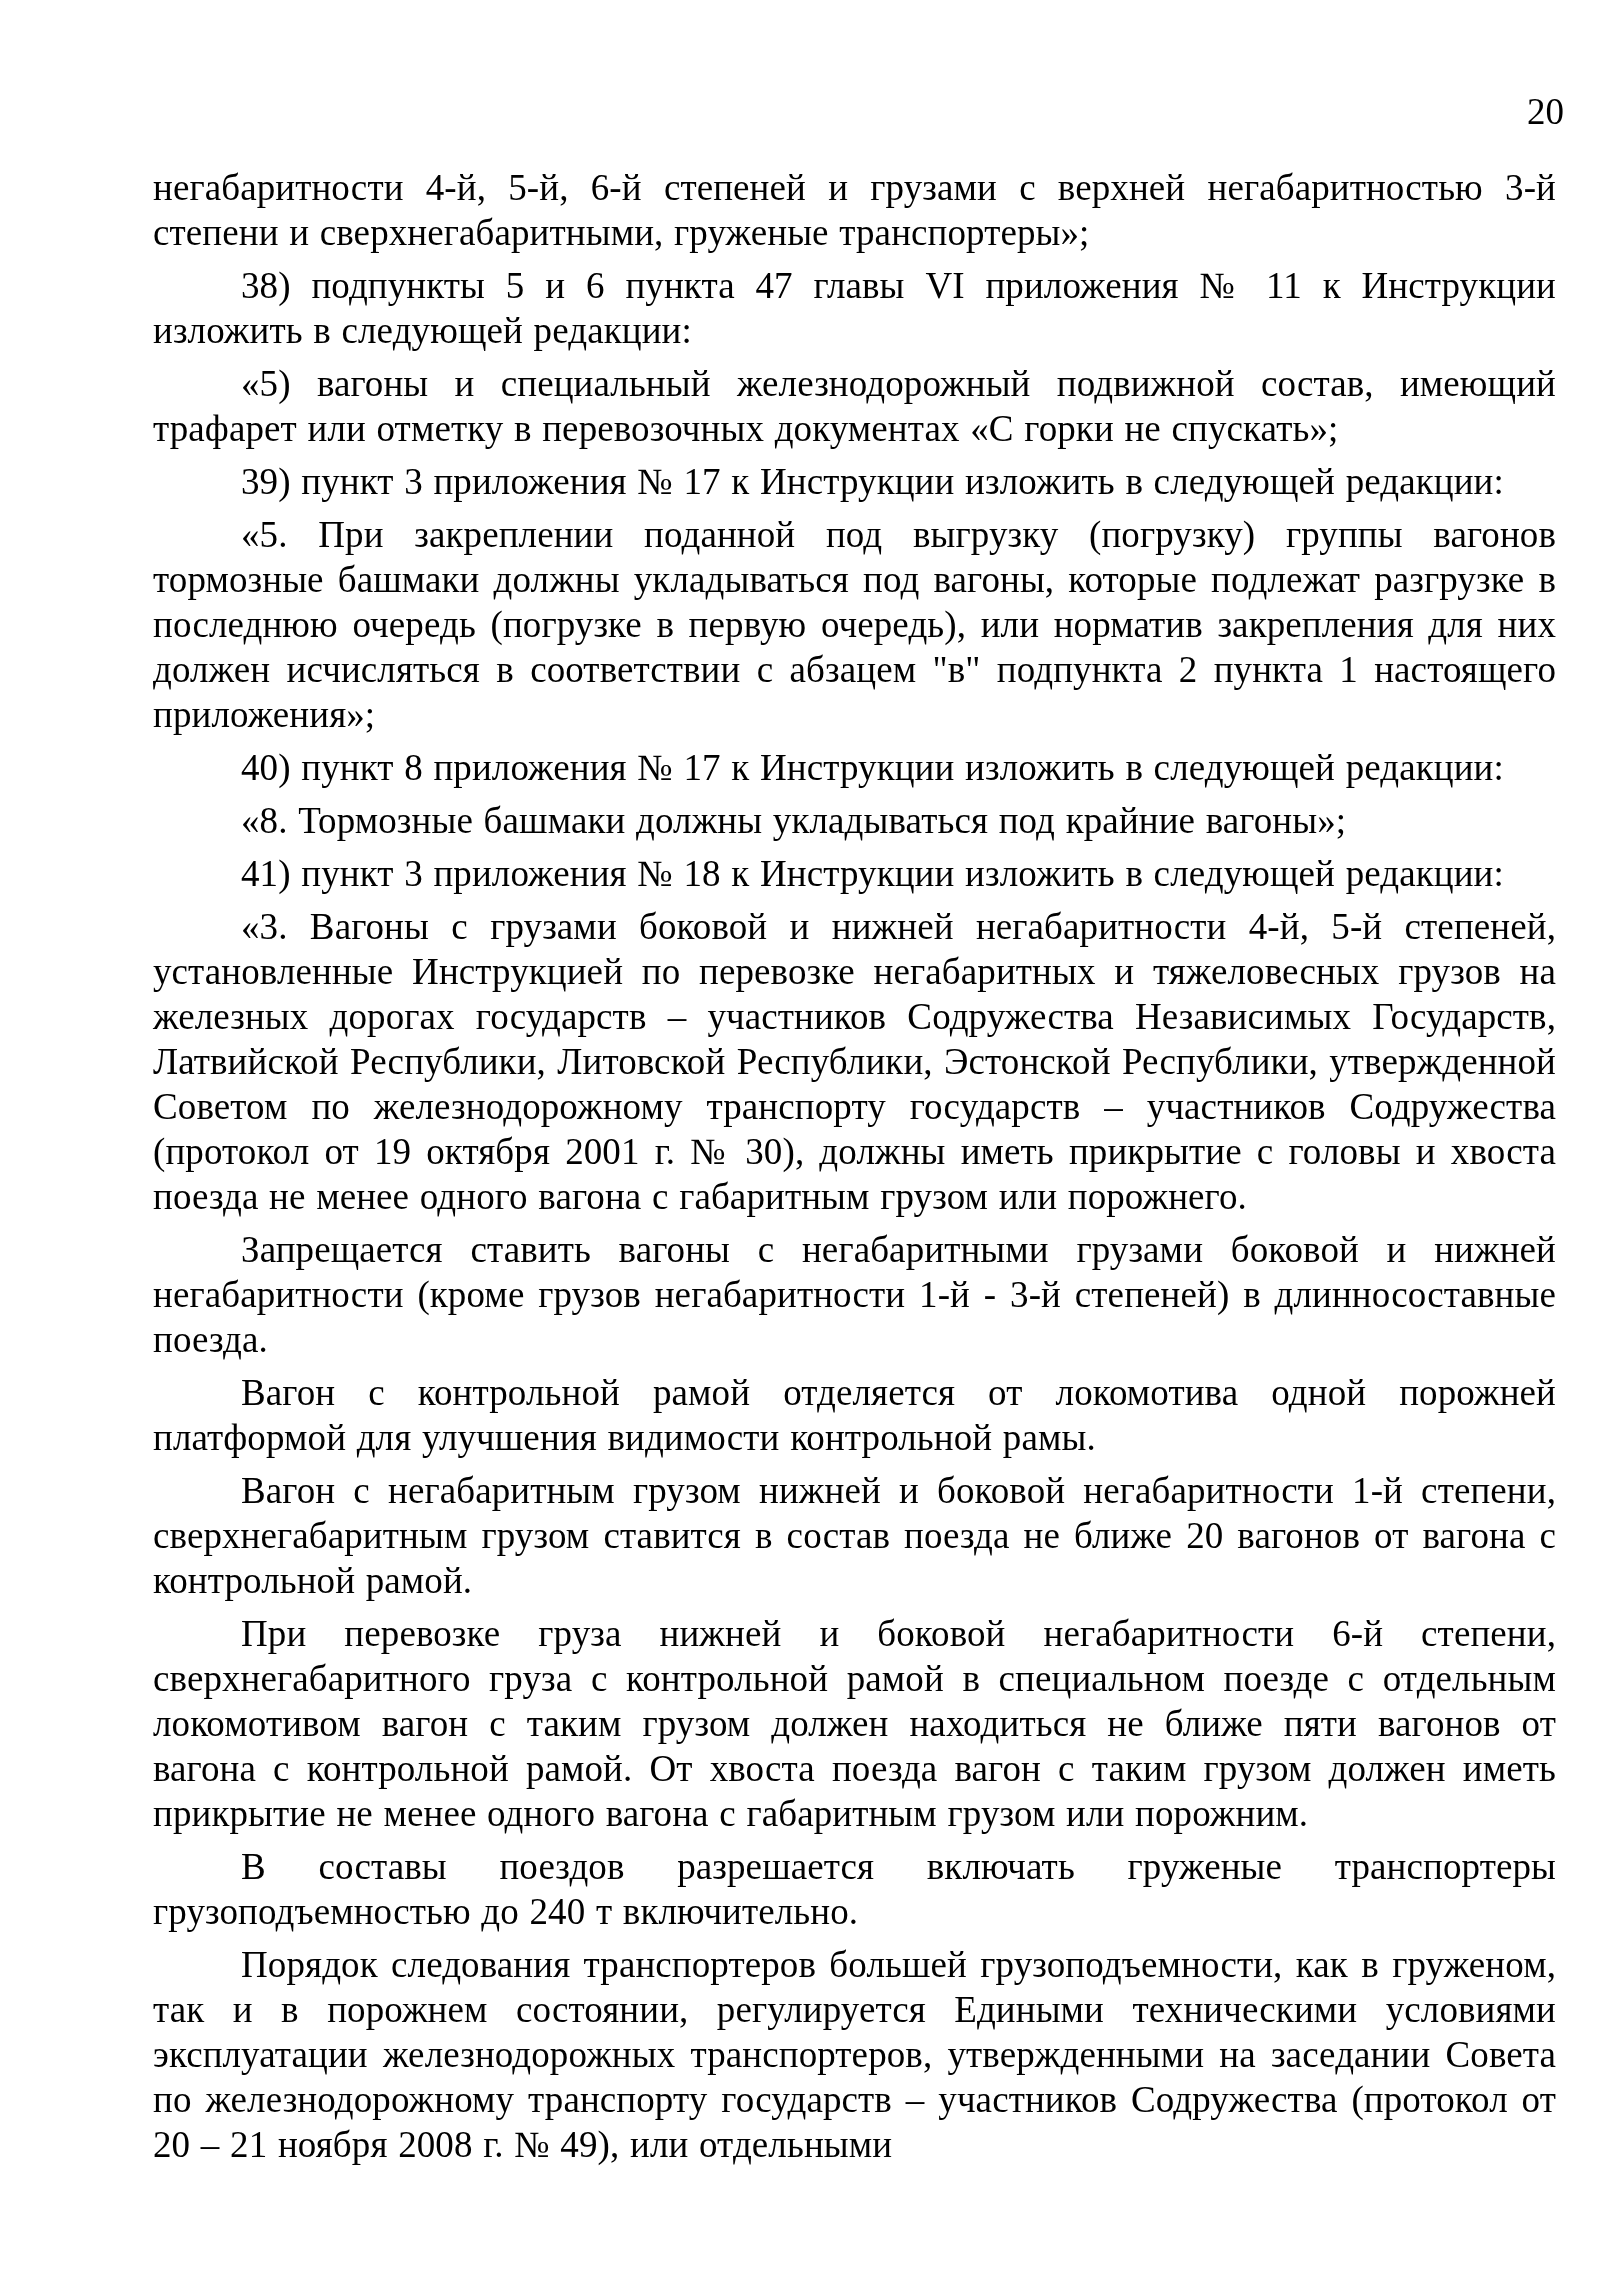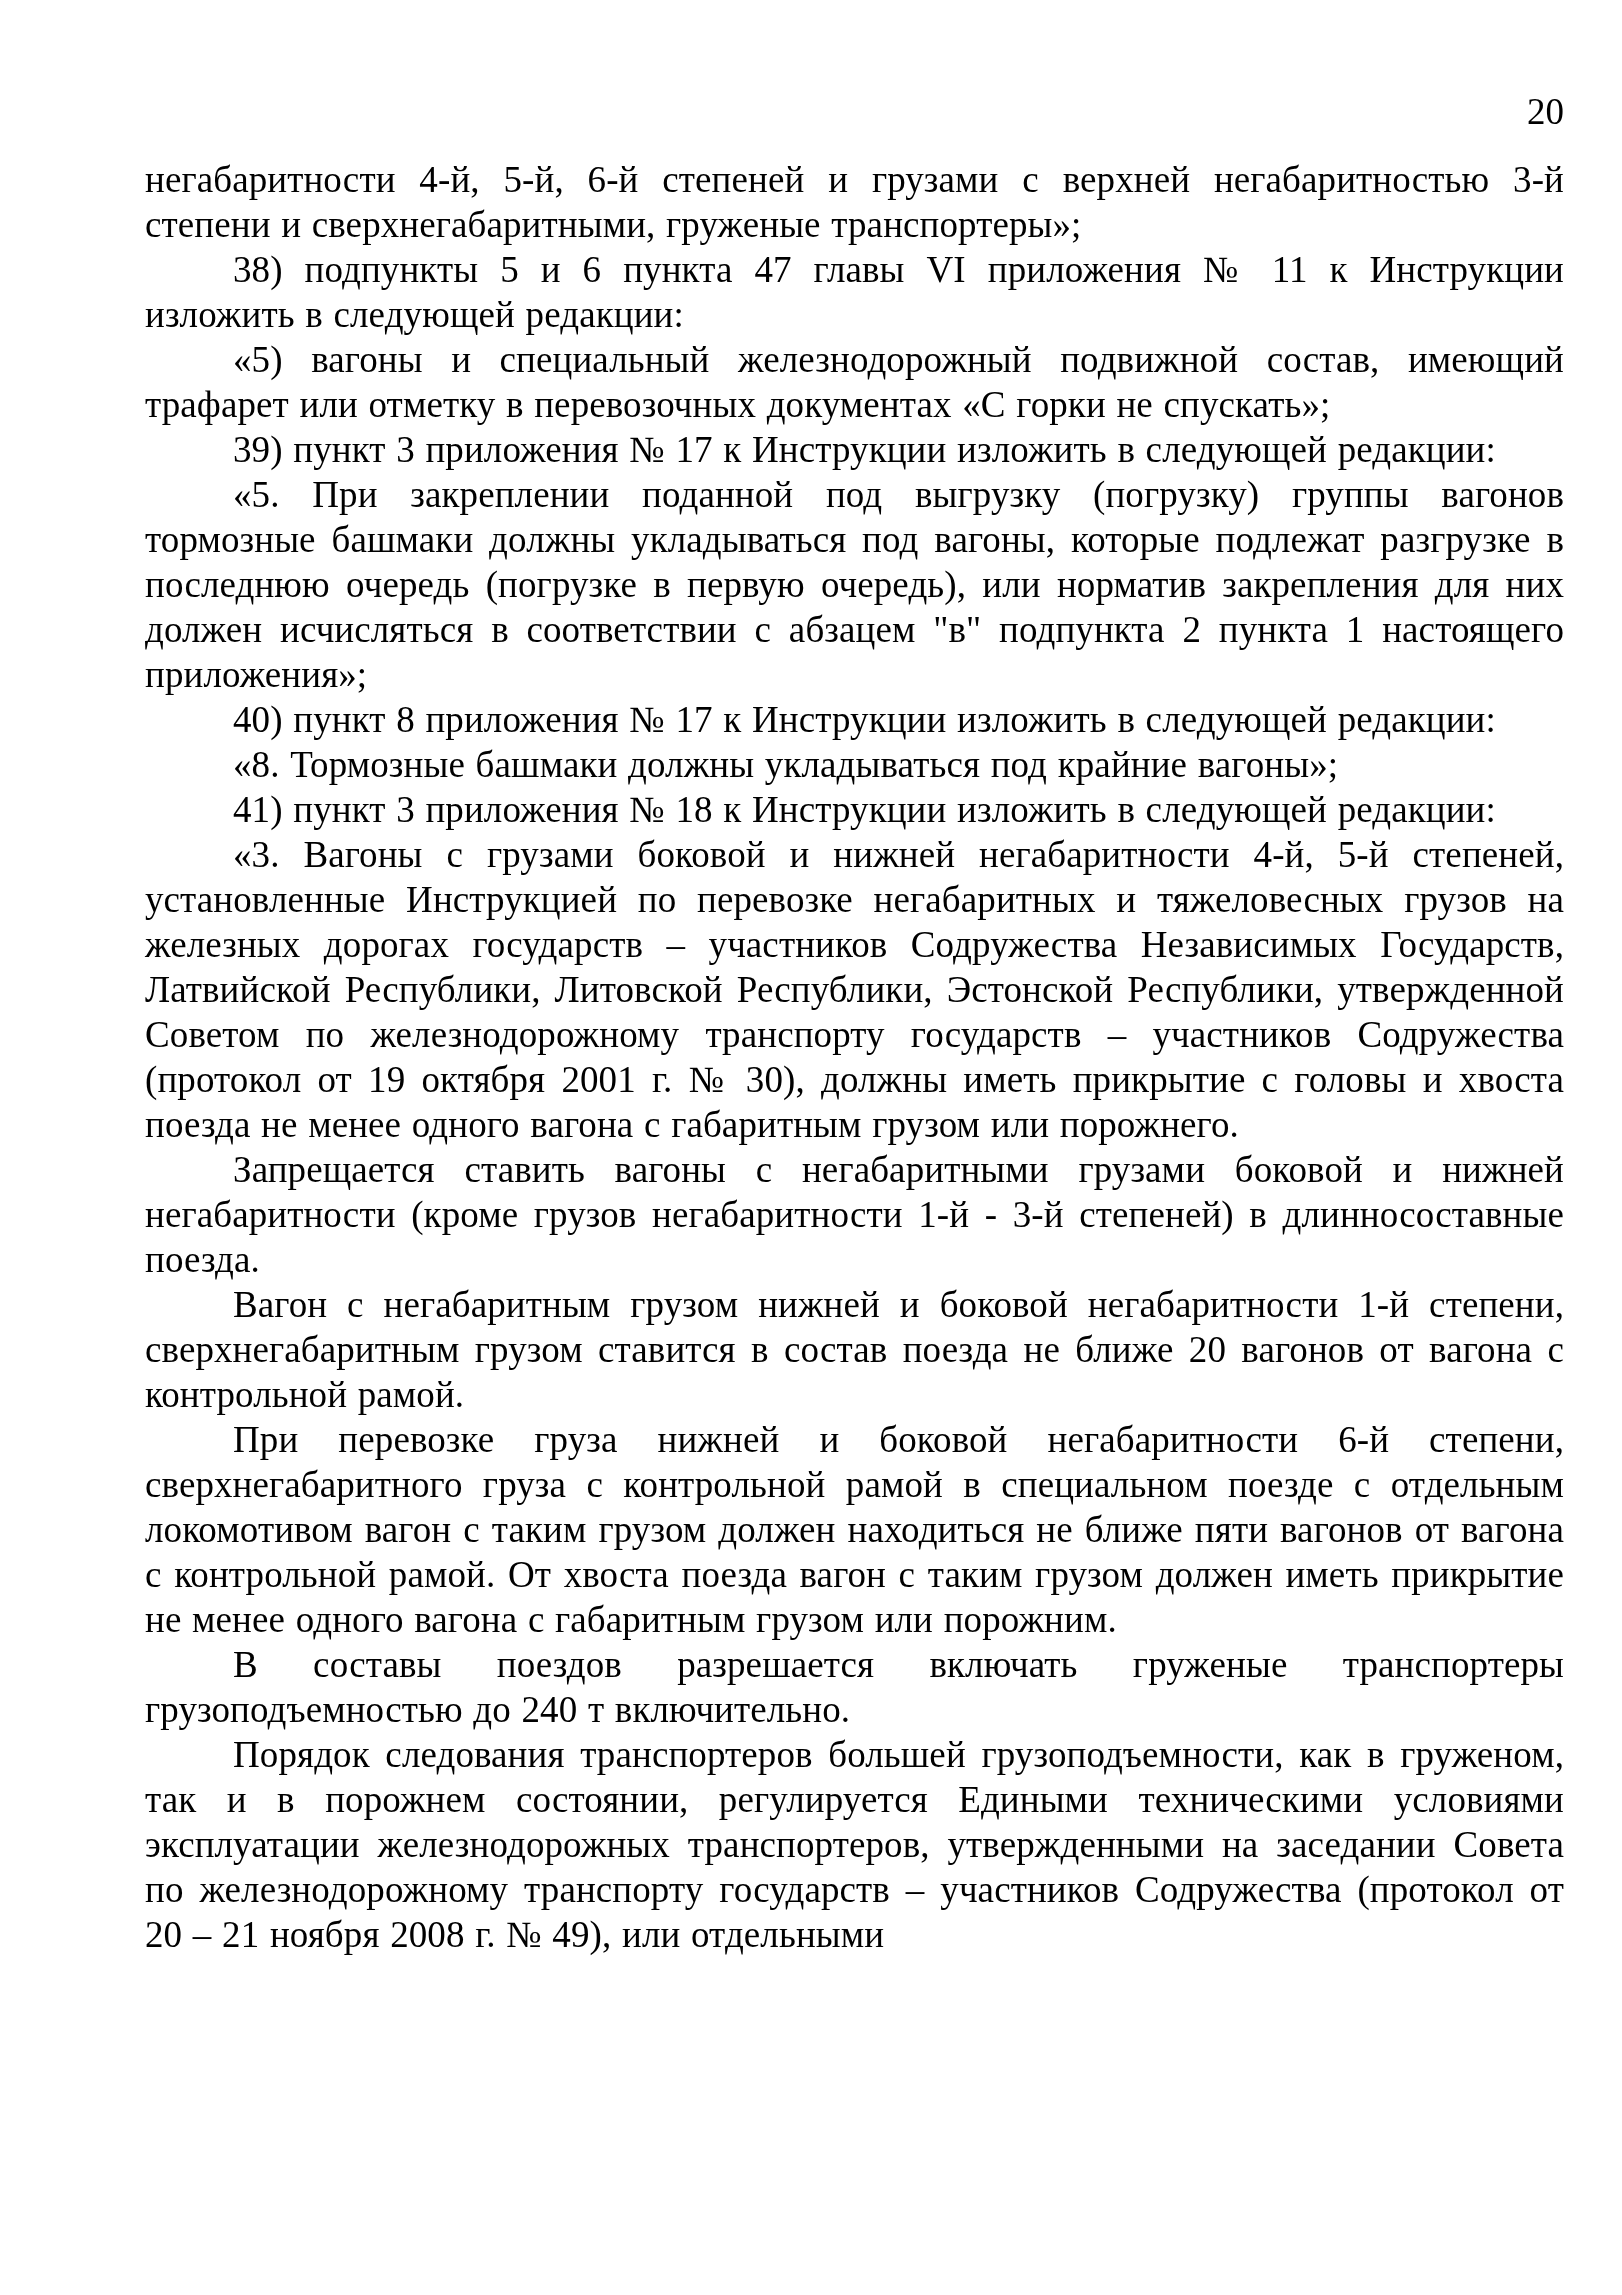--- a/index.html
+++ b/index.html
@@ -37,21 +37,21 @@
     top: 157px;
     left: 145px;
     width: 1419px;
     font-size: 37px;
     line-height: 45px;
     text-align: justify;
     letter-spacing: 0.1px;
     word-spacing: 1.3px;
   }
   .body-text p {
-    margin: 0;
+    margin: 8px;
     padding: 0;
     text-indent: 88px;
   }
   .body-text p.continuation {
     text-indent: 0;
   }
 </style>
 </head>
 <body>
 
@@ -65,20 +65,21 @@
     <p class="continuation">негабаритности 4-й, 5-й, 6-й степеней и грузами с верхней негабаритностью 3-й степени и сверхнегабаритными, груженые транспортеры»;</p>
     <p>38) подпункты 5 и 6 пункта 47 главы VI приложения № 11 к Инструкции изложить в следующей редакции:</p>
     <p>«5) вагоны и специальный железнодорожный подвижной состав, имеющий трафарет или отметку в перевозочных документах «С горки не спускать»;</p>
     <p>39) пункт 3 приложения № 17 к Инструкции изложить в следующей редакции:</p>
     <p>«5. При закреплении поданной под выгрузку (погрузку) группы вагонов тормозные башмаки должны укладываться под вагоны, которые подлежат разгрузке в последнюю очередь (погрузке в первую очередь), или норматив закрепления для них должен исчисляться в соответствии с абзацем "в" подпункта 2 пункта 1 настоящего приложения»;</p>
     <p>40) пункт 8 приложения № 17 к Инструкции изложить в следующей редакции:</p>
     <p>«8. Тормозные башмаки должны укладываться под крайние вагоны»;</p>
     <p>41) пункт 3 приложения № 18 к Инструкции изложить в следующей редакции:</p>
     <p>«3. Вагоны с грузами боковой и нижней негабаритности 4-й, 5-й степеней, установленные Инструкцией по перевозке негабаритных и тяжеловесных грузов на железных дорогах государств – участников Содружества Независимых Государств, Латвийской Республики, Литовской Республики, Эстонской Республики, утвержденной Советом по железнодорожному транспорту государств – участников Содружества (протокол от 19 октября 2001 г. № 30), должны иметь прикрытие с головы и хвоста поезда не менее одного вагона с габаритным грузом или порожнего.</p>
     <p>Запрещается ставить вагоны с негабаритными грузами боковой и нижней негабаритности (кроме грузов негабаритности 1-й - 3-й степеней) в длинносоставные поезда.</p>
+    <p>Вагон с контрольной рамой отделяется от локомотива одной порожней платформой для улучшения видимости контрольной рамы.</p>
     <p>Вагон с негабаритным грузом нижней и боковой негабаритности 1-й степени, сверхнегабаритным грузом ставится в состав поезда не ближе 20 вагонов от вагона с контрольной рамой.</p>
     <p>При перевозке груза нижней и боковой негабаритности 6-й степени, сверхнегабаритного груза с контрольной рамой в специальном поезде с отдельным локомотивом вагон с таким грузом должен находиться не ближе пяти вагонов от вагона с контрольной рамой. От хвоста поезда вагон с таким грузом должен иметь прикрытие не менее одного вагона с габаритным грузом или порожним.</p>
     <p>В составы поездов разрешается включать груженые транспортеры грузоподъемностью до 240 т включительно.</p>
     <p>Порядок следования транспортеров большей грузоподъемности, как в груженом, так и в порожнем состоянии, регулируется Едиными техническими условиями эксплуатации железнодорожных транспортеров, утвержденными на заседании Совета по железнодорожному транспорту государств – участников Содружества (протокол от 20 – 21 ноября 2008 г. № 49), или отдельными</p>
   </div>
 
 </div>
 
 
 </body></html>

